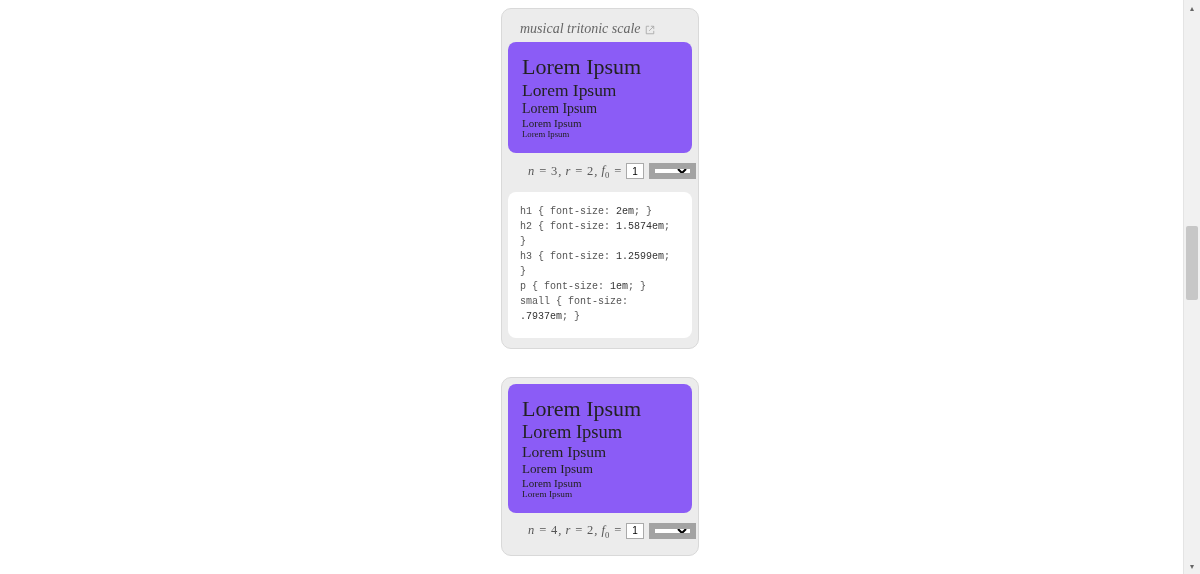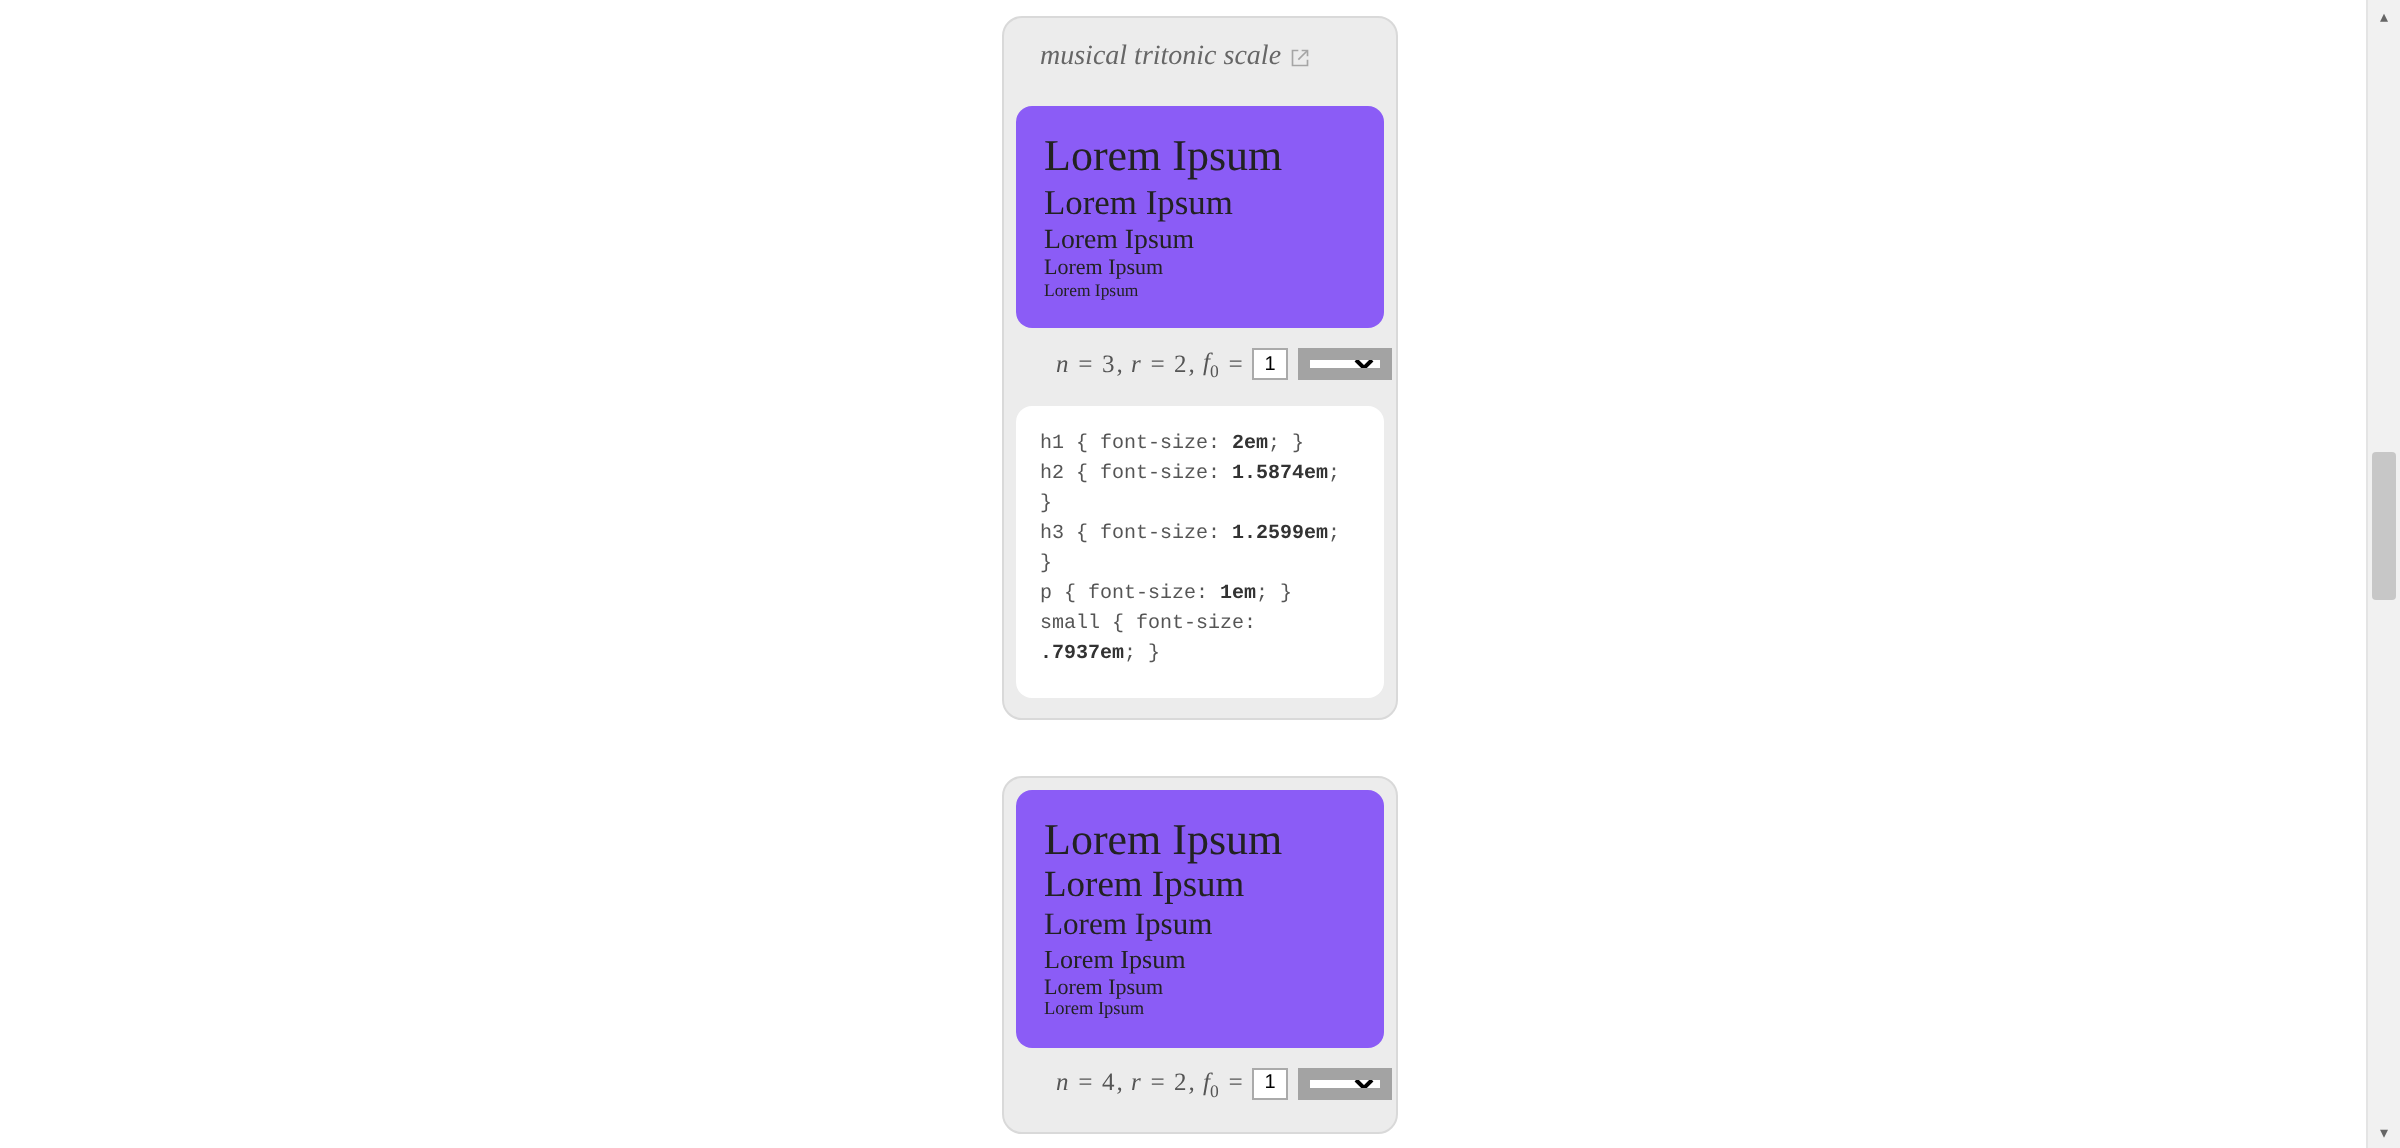--- a/index.html
+++ b/index.html
@@ -25,21 +25,21 @@
     background: #ececec;
     border: 1px solid #d9d9d9;
     border-radius: 10px;
     padding: 6px 6px 10px 6px;
     margin-bottom: 28px;
   }
   .card-title {
     font-style: italic;
     color: #666;
     font-size: 14px;
-    padding: 6px 4px 16px 12px;
+    padding: 6px 4px 5px 12px;
     display: flex;
     align-items: center;
     gap: 4px;
   }
   .ext-icon svg {
     width: 10px;
     height: 10px;
     display: inline-block;
     vertical-align: middle;
     opacity: 0.6;
@@ -86,21 +86,21 @@
     background: #fff;
     border-radius: 8px;
     padding: 12px 10px 14px 12px;
     margin-top: 6px;
     font-family: "Courier New", Courier, monospace;
     font-size: 10px;
     line-height: 1.5;
     color: #555;
   }
   .code-box .kw { color: #555; }
-  .code-box .num { font-weight: bold; color: #333; text-align: right; }
+  .code-box .num { font-weight: normal; color: #333; text-align: right; }
 
   
   .scrollbar {
     position: absolute;
     right: 0;
     top: 0;
     width: 16px;
     height: 574px;
     background: #f1f1f1;
     border-left: 1px solid #e4e4e4;

